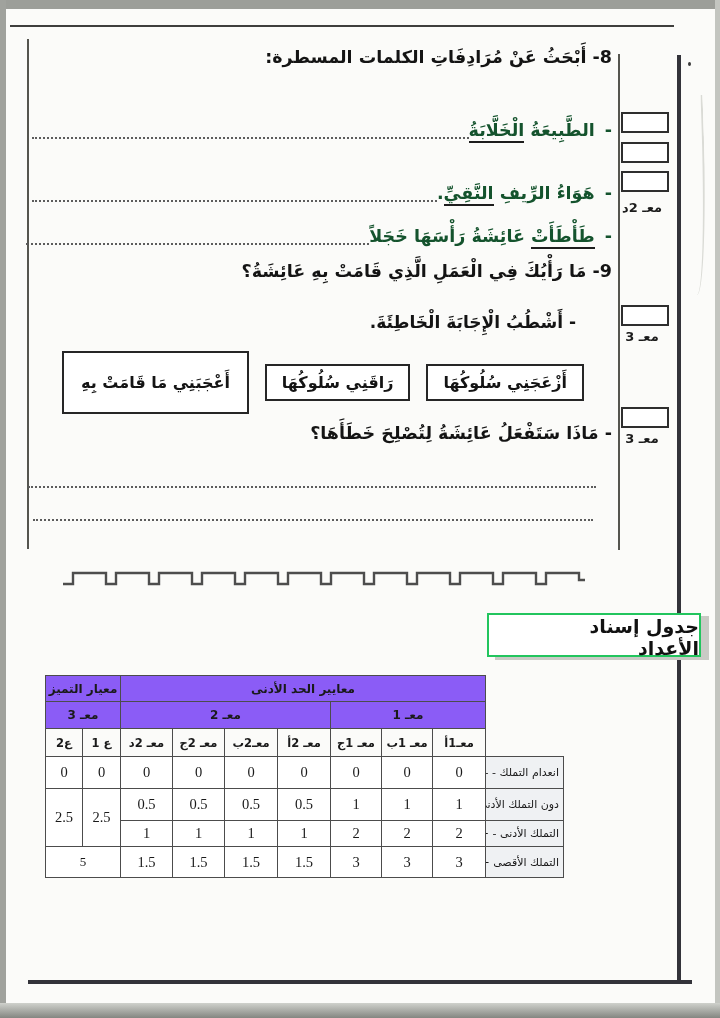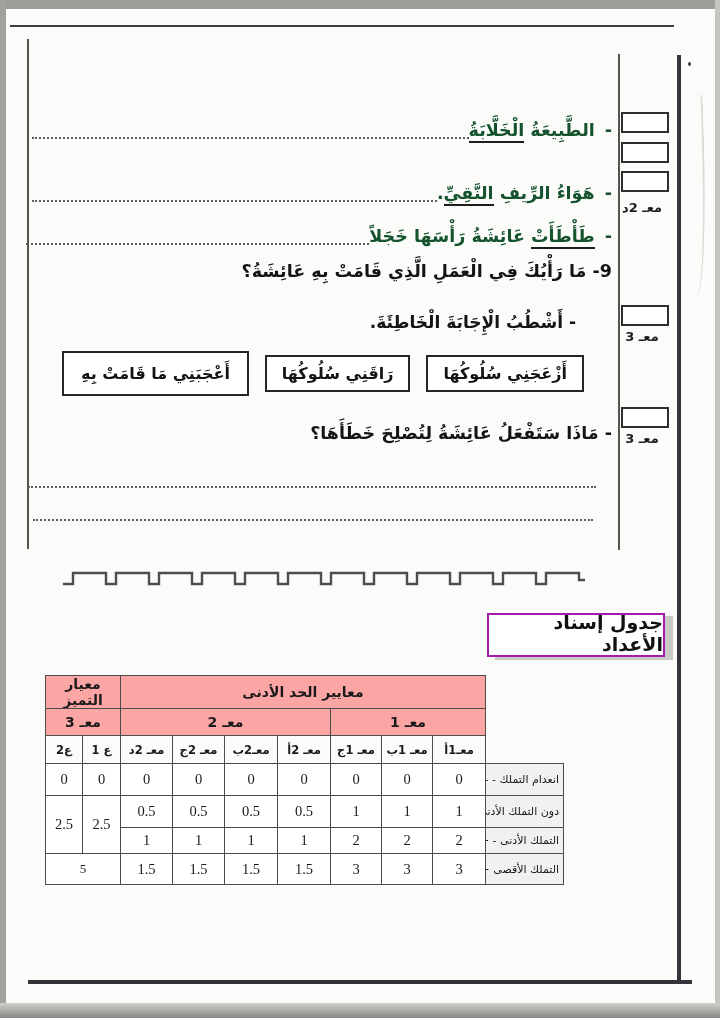--- a/index.html
+++ b/index.html
@@ -28,34 +28,34 @@
   .item-text{font-size:17.5px;font-weight:bold;color:#14532d;white-space:nowrap;line-height:1.55;margin-top:22px;}
   .item-dash{margin-left:10px;}
   .uline{border-bottom:2px solid #1d1d1d;padding-bottom:1px;}
   .leader{flex:1;border-bottom:2px dotted #5c5c5c;margin-bottom:5px;margin-left:2px;min-width:20px;}
   .dotline{position:absolute;height:0;border-top:2px dotted #5c5c5c;}
 
   .options-row{position:absolute;left:62px;top:351px;width:522px;display:flex;direction:rtl;
     justify-content:space-between;align-items:center;}
   .option-box{border:2px solid #262626;background:#fff;padding:7px 15px;font-size:16px;font-weight:bold;
     direction:rtl;white-space:nowrap;color:#141414;}
-  .option-box.tall{padding:11px 17px;}
+  .option-box.tall{padding:20px 17px;}
 
   .tear{position:absolute;left:61px;top:560px;}
 
-  .grade-title-box{position:absolute;left:487px;top:613px;width:174px;height:40px;border:2px solid #a21caf;
-    background:#fff;box-shadow:8px 3px 0 #c9cac5;display:flex;align-items:flex-end;justify-content:center;}
+  .grade-title-box{position:absolute;left:487px;top:613px;width:174px;height:40px;border:2px solid #22c55e;
+    background:#fff;box-shadow:8px 3px 0 #c9cac5;display:flex;align-items:flex-start;justify-content:center;padding-left:36px;}
   .grade-title-box span{font-size:19px;font-weight:bold;direction:rtl;color:#111;}
 
   
   .tbl-wrap{position:absolute;left:45px;top:675px;}
   table.grades{border-collapse:collapse;table-layout:fixed;width:518px;direction:rtl;}
   table.grades td{border:1px solid #4c4c4c;text-align:center;vertical-align:middle;padding:0;color:#1a1a1a;
     overflow:hidden;}
-  table.grades td.hdr{font-size:14px;font-weight:bold;background:#fca5a5;}
+  table.grades td.hdr{font-size:12px;font-weight:bold;background:#8b5cf6;}
   table.grades td.colhdr{font-size:11.5px;font-weight:bold;white-space:nowrap;margin-top:8px;}
   table.grades td.num{font-family:"Liberation Serif",serif;font-size:14.5px;background:#fff;}
   table.grades td.rowlabel{font-size:11px;text-align:right;padding:0 4px 0 2px;background:#eff1f3;
     white-space:nowrap;direction:rtl;}
   table.grades td.ghost{border:none;background:transparent;}
   tr.h1{height:26px;} tr.h2{height:27px;} tr.h3{height:28px;}
   tr.r1{height:32px;} tr.r2{height:32px;} tr.r3{height:26px;} tr.r4{height:31px;}
 </style>
 </head>
 <body>
@@ -77,20 +77,21 @@
 
   <div class="score-box" style="top:112px"></div>
   <div class="score-box" style="top:142px"></div>
   <div class="score-box" style="top:171px"></div>
   <div class="margin-label" style="top:200px">معـ 2د</div>
   <div class="score-box" style="top:305px"></div>
   <div class="margin-label" style="top:329px">معـ 3</div>
   <div class="score-box" style="top:407px"></div>
   <div class="margin-label" style="top:431px">معـ 3</div>
 
+  <div class="q-title" style="right:108px;top:47px">8- أَبْحَثُ عَنْ مُرَادِفَاتِ الكلمات المسطرة:</div>
 
   <div class="q-item" style="left:30px;right:108px;top:95px">
     <span class="item-text"><span class="item-dash">-</span><span>الطَّبِيعَةُ </span><span class="uline">الْخَلَّابَةُ</span><span></span></span>
     <span class="leader"></span>
   </div>
 
   <div class="q-item" style="left:30px;right:108px;top:158px">
     <span class="item-text"><span class="item-dash">-</span><span>هَوَاءُ الرِّيفِ </span><span class="uline">النَّقِيِّ</span><span>.</span></span>
     <span class="leader"></span>
   </div>

